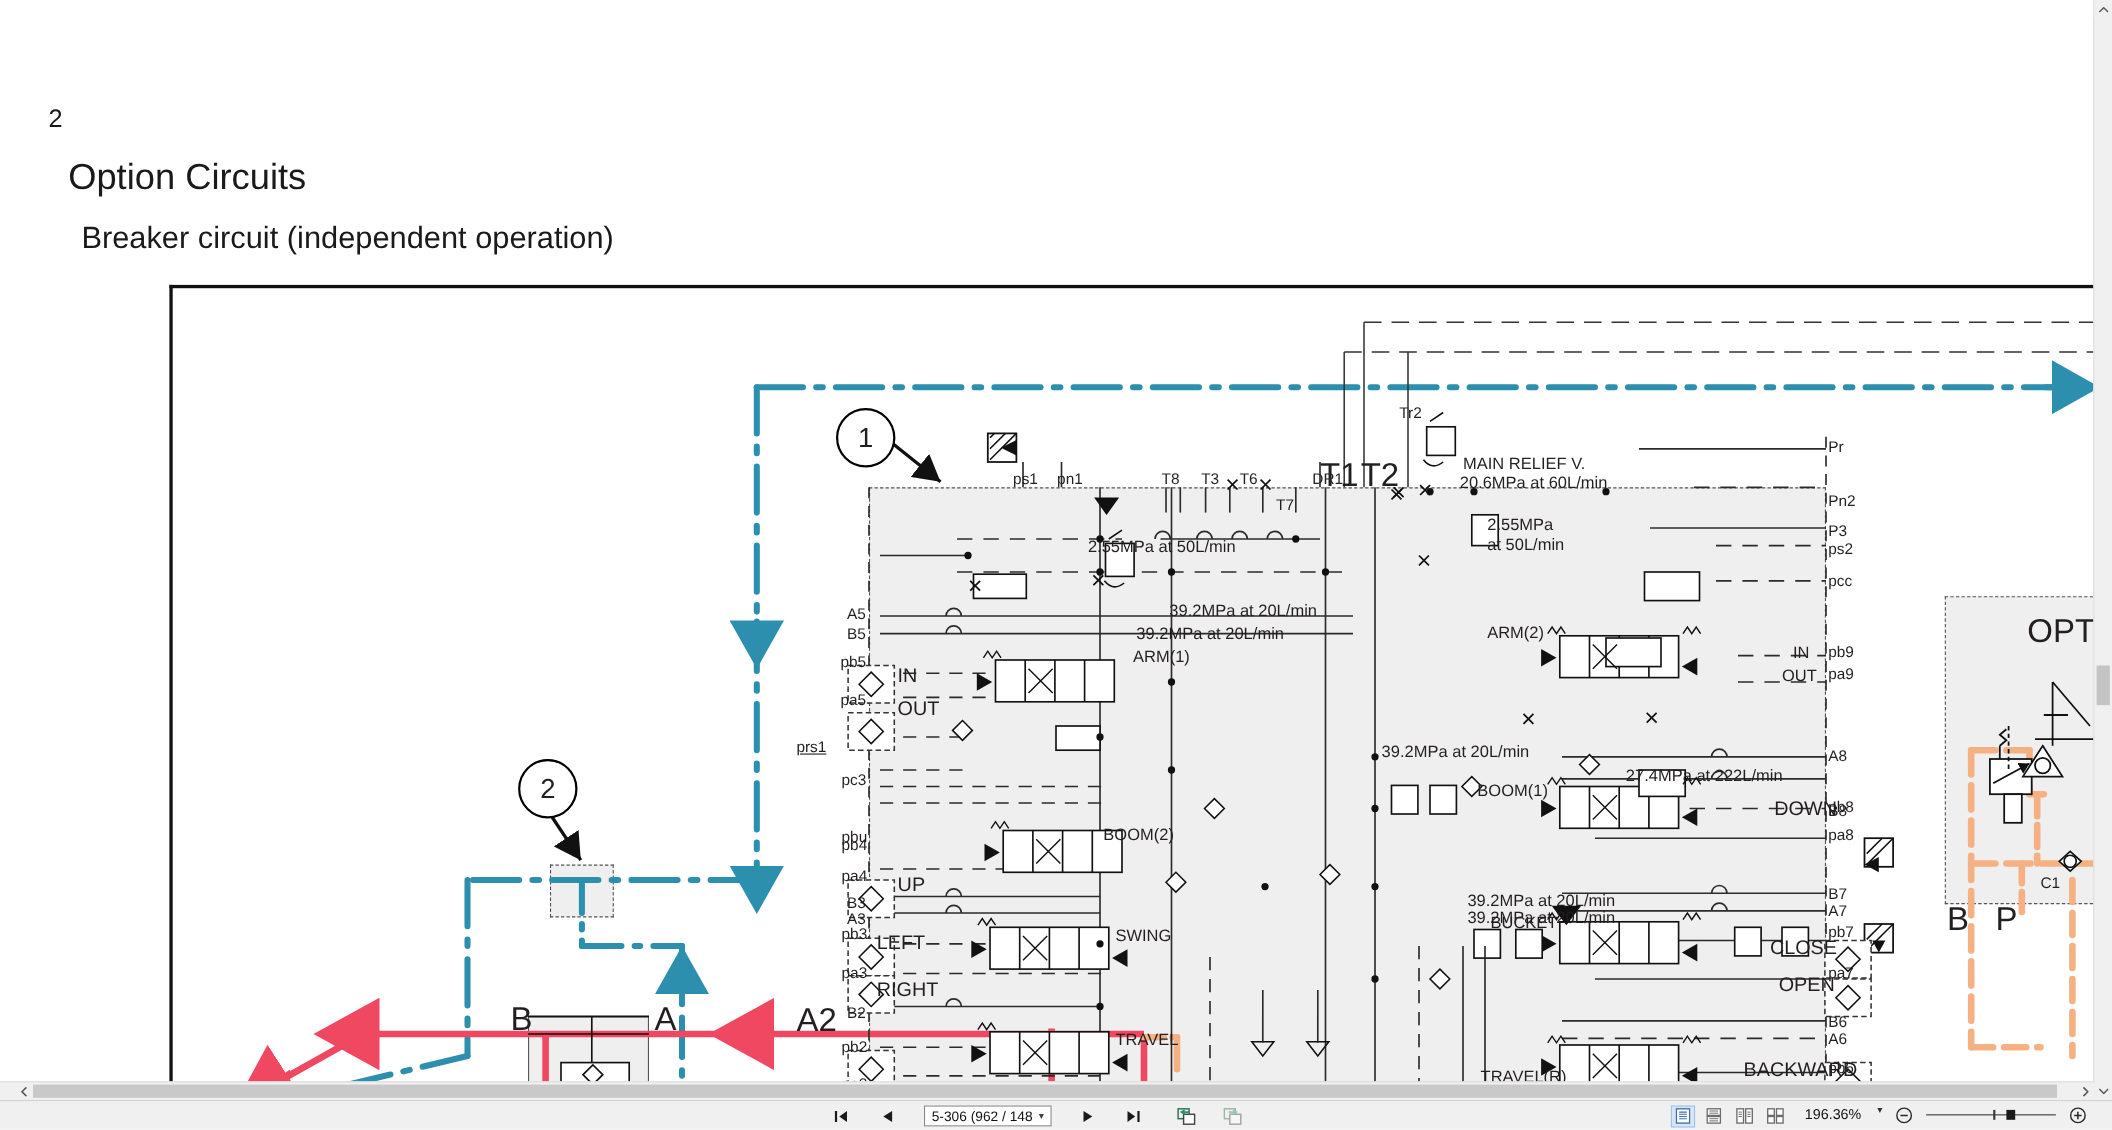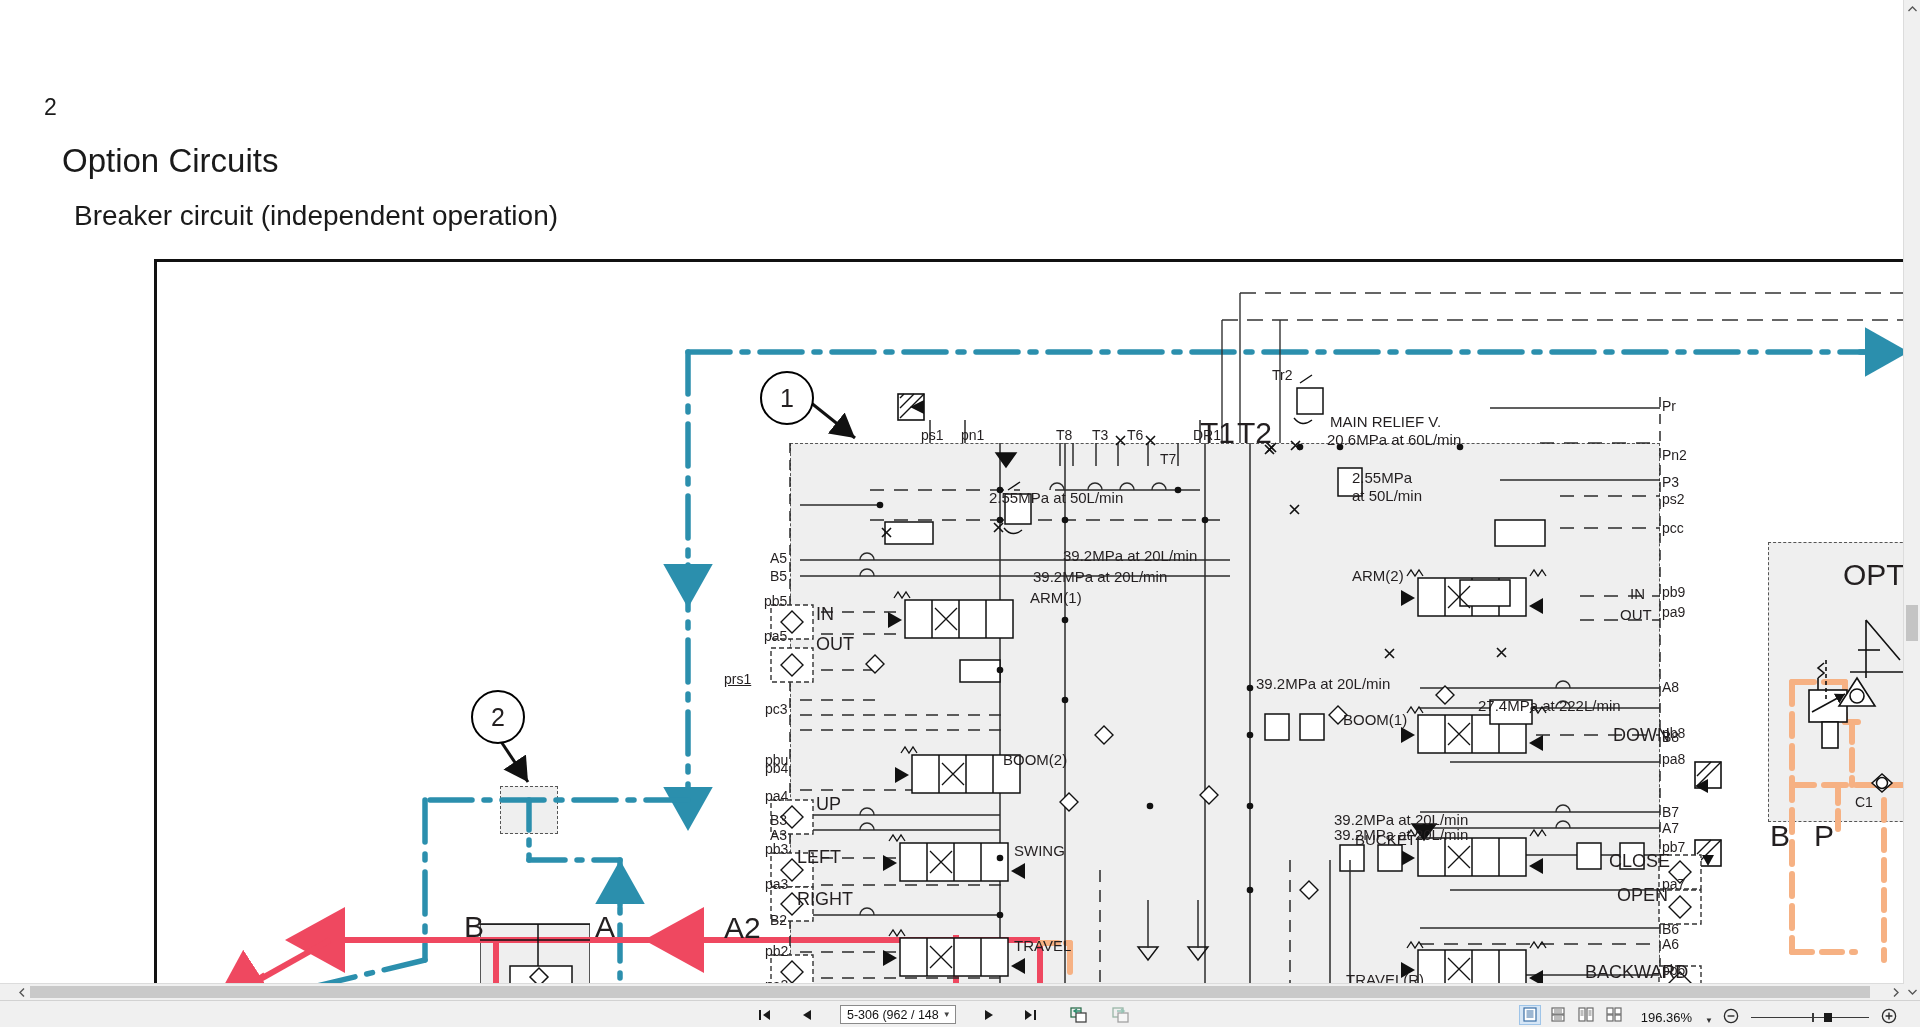--- a/index.html
+++ b/index.html
@@ -92,21 +92,21 @@
     width: 1920px; height: 27px;
     background: #f0f0f0;
     border-top: 1px solid #d2d2d2;
     display: flex;
     align-items: center;
     justify-content: center;
     font-size: 13px;
     color: #333;
   }
   #tb-center { display:flex; align-items:center; gap:24px; position:absolute; left:756px; }
-  #tb-right  { display:flex; align-items:flex-end; gap:6px; position:absolute; right:22px; }
+  #tb-right  { display:flex; align-items:flex-start; gap:6px; position:absolute; right:22px; }
 
   .tbicon {
     display: inline-flex; align-items:center; justify-content:center;
     width: 18px; height: 18px; color:#1a1a1a; cursor: default;
   }
   .pagebox {
     border: 1px solid #8a8a8a;
     background: #fff;
     height: 17px;
     padding: 0 4px 0 6px;

